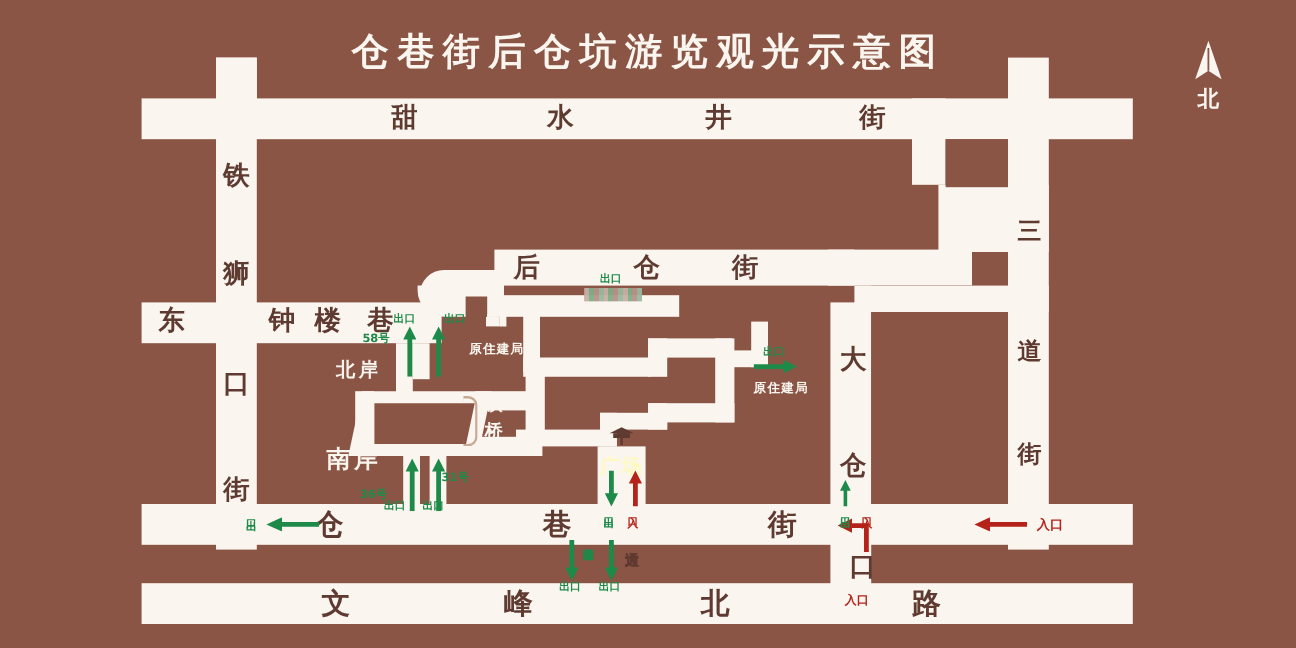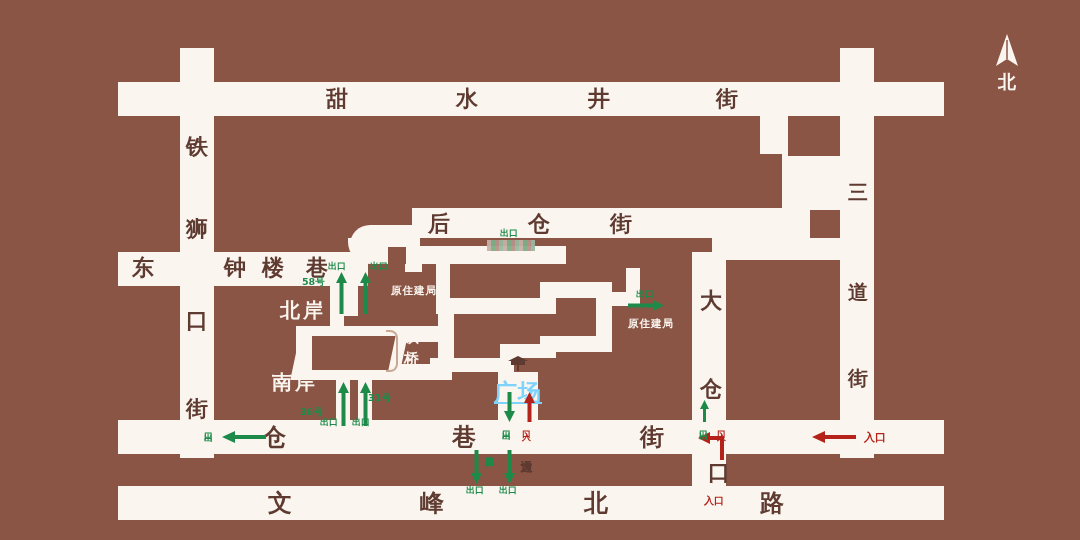--- a/index.html
+++ b/index.html
@@ -50,20 +50,21 @@
   .compass{position:absolute;text-align:center;}
   .compass .nlab{display:block;color:#faf6ef;font-size:18px;font-weight:bold;margin-top:2px;}
 
   .bridge{position:absolute;border:2.5px solid #c9a896;border-left:none;}
 </style>
 </head>
 <body>
 
 <div id="map">
 
+  <div class="title">仓巷街后仓坑游览观光示意图</div>
 
   <div class="road" style="left:118px;top:82px;width:826px;height:34px;"></div>
 
   <div class="road" style="left:180px;top:48px;width:34px;height:410px;"></div>
 
   <div class="road" style="left:180px;top:48px;width:34px;height:40px;"></div>
 
   <div class="road" style="left:118px;top:252px;width:250px;height:34px;"></div>
 
   <div class="road" style="left:840px;top:48px;width:34px;height:410px;"></div>
@@ -169,28 +170,28 @@
   </div>
 
   <div class="poi dark" style="left:488px;top:355px;width:60px;">
     <span class="ic">
       <svg width="22" height="16" viewBox="0 0 22 16">
           <path d="M1 6 L11 1 L21 6 Z" fill="#5e3a30"></path>
           <rect x="4" y="6" width="14" height="4" fill="#5e3a30"></rect>
           <rect x="10" y="10" width="2" height="6" fill="#5e3a30"></rect>
         </svg>
     </span>
-    <span class="tx" style="color:#7dd3fc;font-size:23px;text-decoration:underline;">广场</span>
+    <span class="tx" style="color:#fef9c3;font-size:17px;">广场</span>
   </div>
 
   <div class="poi" style="left:614px;top:312px;width:74px;">
     <span class="tx">原住建局</span>
   </div>
 
-  <div class="st wht" style="left:280px;top:300px;font-size:20px;letter-spacing:3px;">北岸</div>
+  <div class="st wht" style="left:280px;top:300px;font-size:16px;letter-spacing:3px;">北岸</div>
   <div class="st wht" style="left:272px;top:372px;font-size:20px;letter-spacing:3px;">南岸</div>
   <div class="st wht" style="left:404px;top:330px;font-size:15px;">铁</div>
   <div class="st wht" style="left:404px;top:352px;font-size:15px;">桥</div>
   <div class="bridge" style="left:386px;top:330px;width:10px;height:38px;border-radius:0 8px 8px 0;"></div>
 
   <div class="num" style="left:302px;top:276px;">58号</div>
   <div class="num" style="left:300px;top:406px;">36号</div>
   <div class="num" style="left:368px;top:392px;">31号</div>
 
   <div class="mosaic" style="left:487px;top:240px;"></div>

